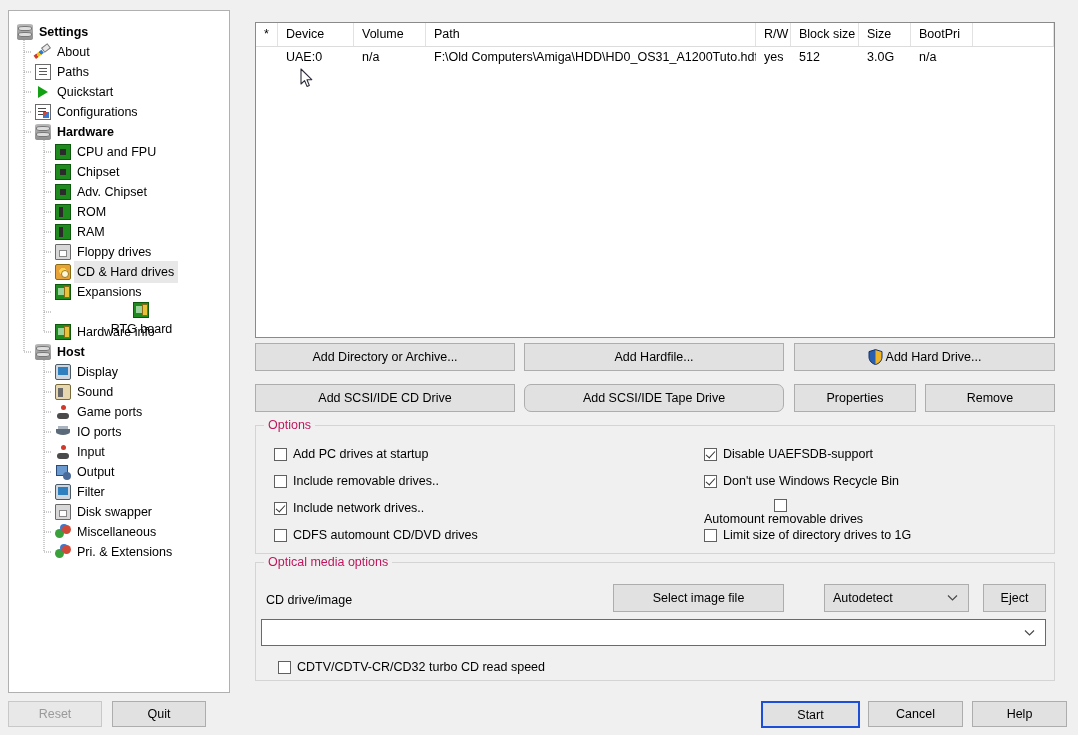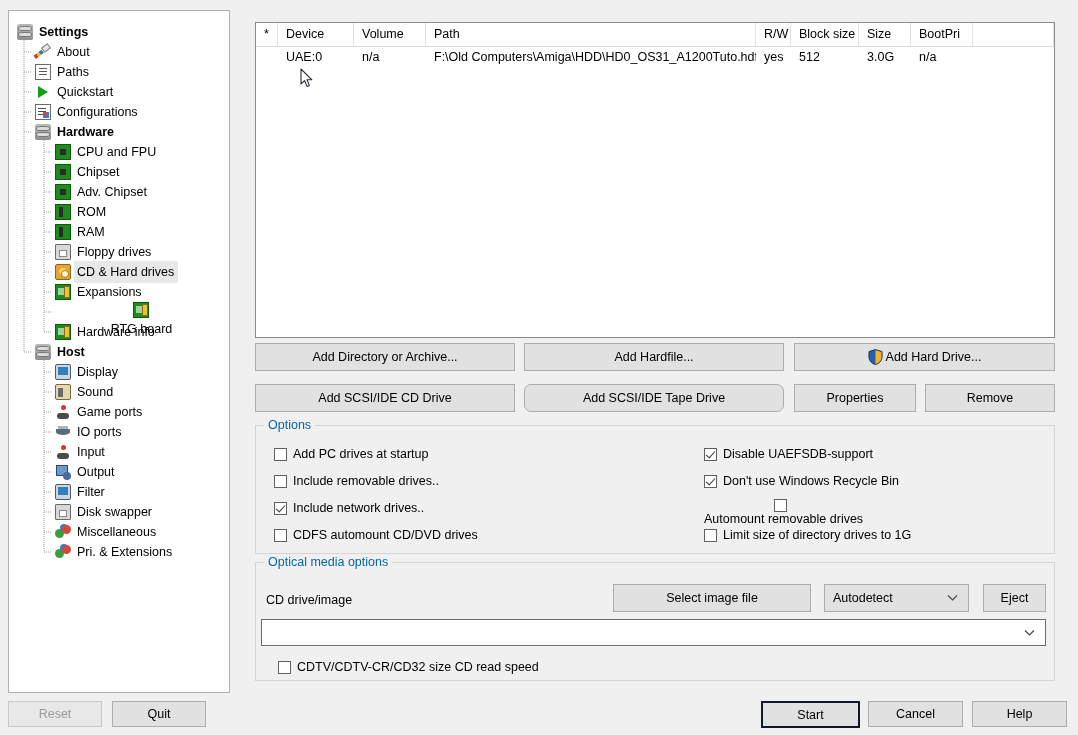--- a/index.html
+++ b/index.html
@@ -129,21 +129,21 @@
     border: 1px solid #adadad;
     font-family: "Liberation Sans", sans-serif;
     font-size: 12.5px;
     color: #000;
     text-align: center;
     display: flex; align-items: center; justify-content: center;
     cursor: default;
     padding: 0;
   }
   .btn.disabled { color: #9a9a9a; background:#e8e8e8; border-color:#c8c8c8; }
-  .btn.default { border: 2px solid #0f172a; background:#e1e1e1; }
+  .btn.default { border: 2px solid #1d4ed8; background:#e1e1e1; }
 
   #btn-reset { position:absolute; left:8px;  top:701px; width:94px; height:26px; }
   #btn-quit  { position:absolute; left:112px;top:701px; width:94px; height:26px; }
   #btn-start { position:absolute; left:761px;top:701px; width:99px; height:27px; }
   #btn-cancel{ position:absolute; left:868px;top:701px; width:95px; height:26px; }
   #btn-help  { position:absolute; left:972px;top:701px; width:95px; height:26px; }
 
   
   #listview {
     position: absolute;
@@ -204,21 +204,21 @@
   .groupbox {
     position: absolute;
     border: 1px solid #d4d4d4;
   }
   .groupbox > .gb-title {
     position: absolute;
     top: -8px; left: 8px;
     background: #f0f0f0;
     padding: 0 4px;
     font-size: 12.5px;
-    color: #0369a1;
+    color: #be185d;
   }
   #gb-options { left:255px; top:425px; width:800px; height:129px; }
   #gb-optical { left:255px; top:562px; width:800px; height:119px; }
 
   .cbrow {
     position: absolute;
     display: flex;
     align-items: center;
     height: 18px;
     white-space: nowrap;
@@ -237,21 +237,21 @@
     position: absolute;
     left: 3px; top: 0px;
     width: 4px; height: 8px;
     border: solid #333;
     border-width: 0 1.6px 1.6px 0;
     transform: rotate(42deg);
   }
 
   
   #lbl-cd { position:absolute; left:10px; top:30px; font-size:12.5px; }
-  #b-selimg { position:absolute; left:357px; top:21px; width:198px; height:28px; }
+  #b-selimg { position:absolute; left:357px; top:21px; width:171px; height:28px; }
   #dd-autodetect {
     position:absolute; left:568px; top:21px; width:145px; height:28px;
     background:#e1e1e1; border:1px solid #adadad;
     display:flex; align-items:center; padding-left:8px; font-size:12.5px;
   }
   #dd-autodetect .chev { position:absolute; right:10px; top:9px; }
   #b-eject { position:absolute; left:727px; top:21px; width:63px; height:28px; }
   #cbo-image {
     position:absolute; left:5px; top:56px; width:785px; height:27px;
     background:#ffffff; border:1px solid #6a6a6a;
@@ -524,21 +524,21 @@
       <span></span>
       <span class="chev">
         <svg width="11" height="8" viewBox="0 0 11 8">
             <path d="M1,1.5 L5.5,6 L10,1.5" fill="none" stroke="#4a4a4a" stroke-width="1.2"></path>
           </svg>
       </span>
     </div>
 
     <div class="cbrow" id="cb-turbo">
       <span class="cbox"></span>
-      <span>CDTV/CDTV-CR/CD32 size CD read speed</span>
+      <span>CDTV/CDTV-CR/CD32 turbo CD read speed</span>
     </div>
   </div>
 
   <div class="btn default" id="btn-start">Start</div>
   <div class="btn" id="btn-cancel">Cancel</div>
   <div class="btn" id="btn-help">Help</div>
 
 </div>
 
 </body></html>

